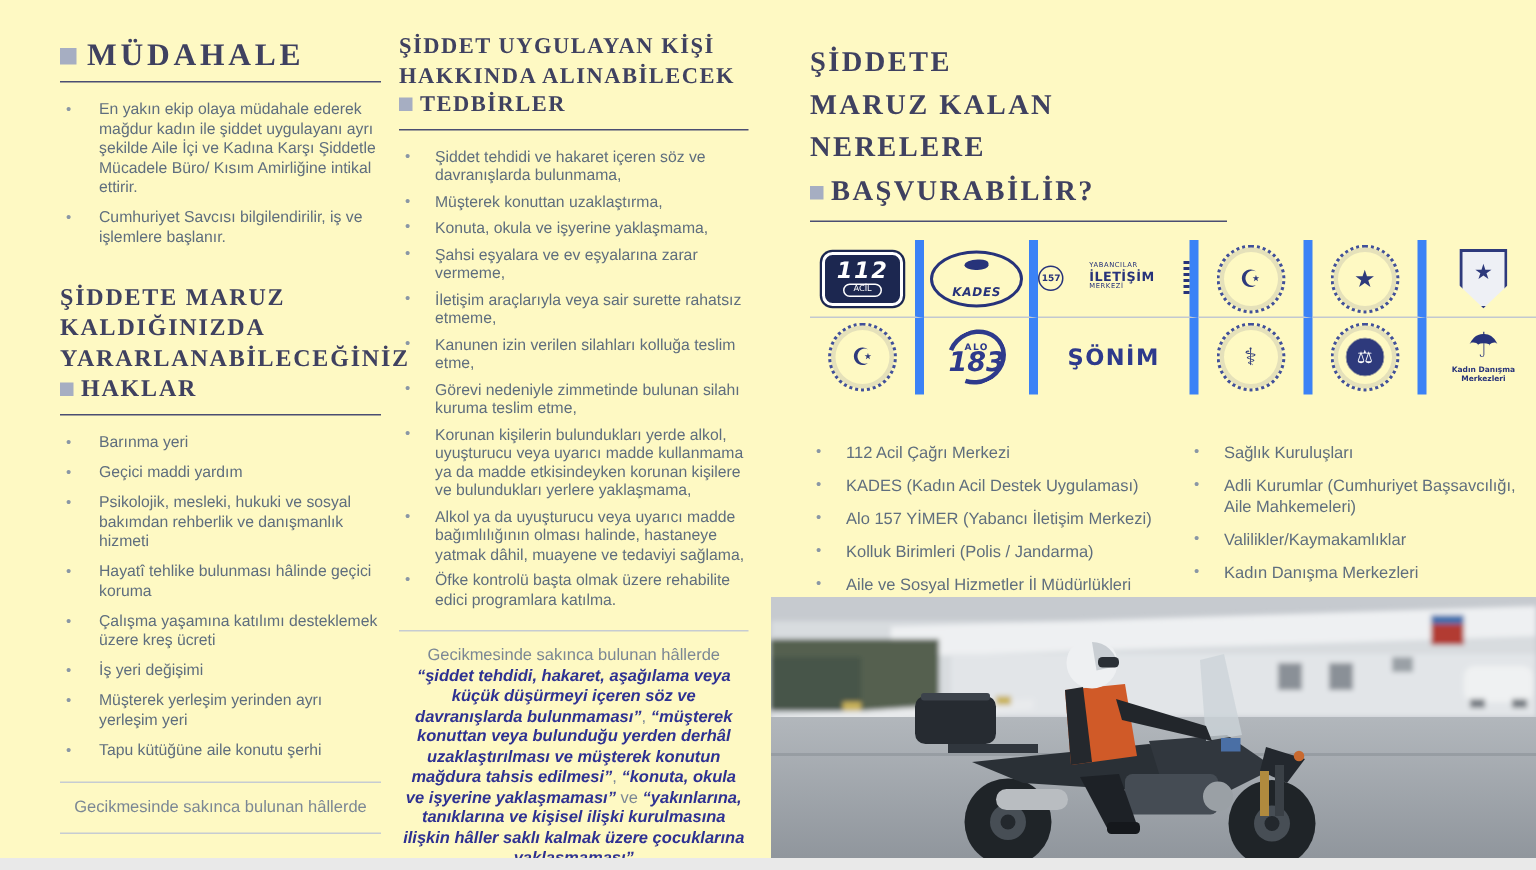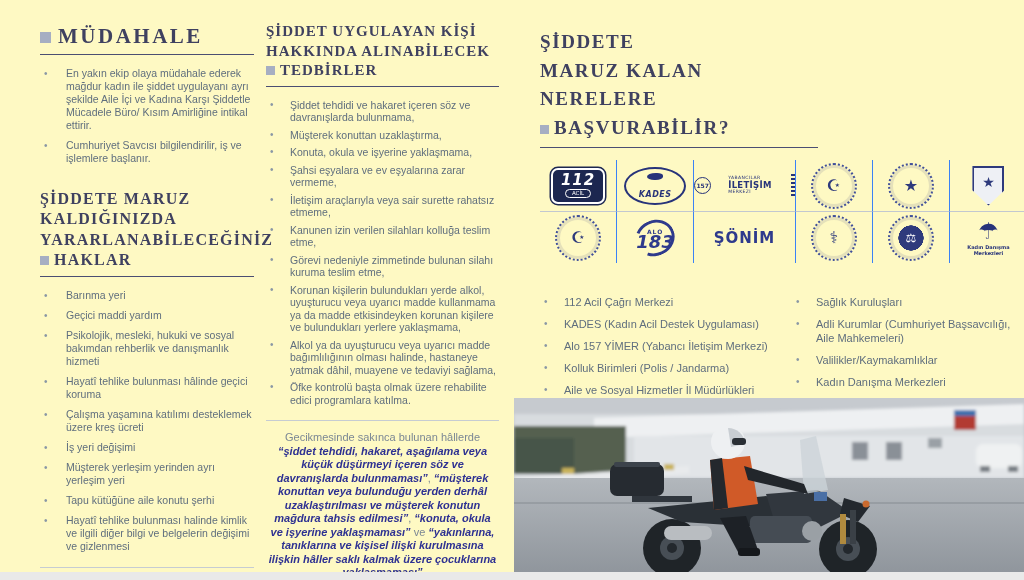--- a/index.html
+++ b/index.html
@@ -31,21 +31,21 @@
 
   
   .note{margin-top:14px;border-top:1px solid #c6ccd2;border-bottom:1px solid #c6ccd2;
         padding:10px 2px;text-align:center;font-size:11px;line-height:13.5px;color:#7b8794;}
   .note .em{font-weight:700;font-style:italic;color:#2e3192;}
 
   
   .logos{display:grid;grid-template-columns:repeat(6,1fr);margin-top:12px;
          font-family:"DejaVu Sans",sans-serif;}
   .cell{height:51px;display:flex;align-items:center;justify-content:center;
-        border-right:1px solid #3b82f6;}
+        border-right:6px solid #3b82f6;}
   .cell:nth-child(6n){border-right:none;}
   .cell:nth-child(-n+6){border-bottom:1px solid #c2c8d0;}
   .l112{width:54px;height:36px;background:#1c2750;border-radius:7px;
         box-shadow:inset 0 0 0 2px #fff,0 0 0 1.5px #1c2750;
         display:flex;flex-direction:column;align-items:center;justify-content:center;color:#fff;}
   .l112 .n{font-size:15px;font-weight:800;font-style:italic;letter-spacing:1px;line-height:15px;}
   .l112 .a{font-size:5.5px;border:1px solid #fff;border-radius:5px;padding:0 6px;margin-top:1px;line-height:7px;}
   .kades{width:58px;height:34px;border:2px solid #27337a;border-radius:50%;
          display:flex;flex-direction:column;align-items:center;justify-content:center;color:#27337a;gap:10px;}
   .kades .blob{width:16px;height:7px;background:#27337a;border-radius:60% 40% 50% 50%;}
@@ -106,21 +106,20 @@
     <div class="rule"></div>
     <ul class="blist">
         <li>Barınma yeri</li>
         <li>Geçici maddi yardım</li>
         <li>Psikolojik, mesleki, hukuki ve sosyal bakımdan rehberlik ve danışmanlık hizmeti</li>
         <li>Hayatî tehlike bulunması hâlinde geçici koruma</li>
         <li>Çalışma yaşamına katılımı desteklemek üzere kreş ücreti</li>
         <li>İş yeri değişimi</li>
         <li>Müşterek yerleşim yerinden ayrı yerleşim yeri</li>
         <li>Tapu kütüğüne aile konutu şerhi</li>
-        <li>Hayatî tehlike bulunması halinde kimlik ve ilgili diğer bilgi ve belgelerin değişimi ve gizlenmesi</li>
       </ul>
 
     <p class="note"><span>Gecikmesinde sakınca bulunan hâllerde </span></p>
   </section>
 
   <section class="col col2">
     <h2 class="h h3">
       <div>ŞİDDET UYGULAYAN KİŞİ</div>
       <div>HAKKINDA ALINABİLECEK</div>
       <div><span class="sq sm"></span><span>TEDBİRLER</span></div>

